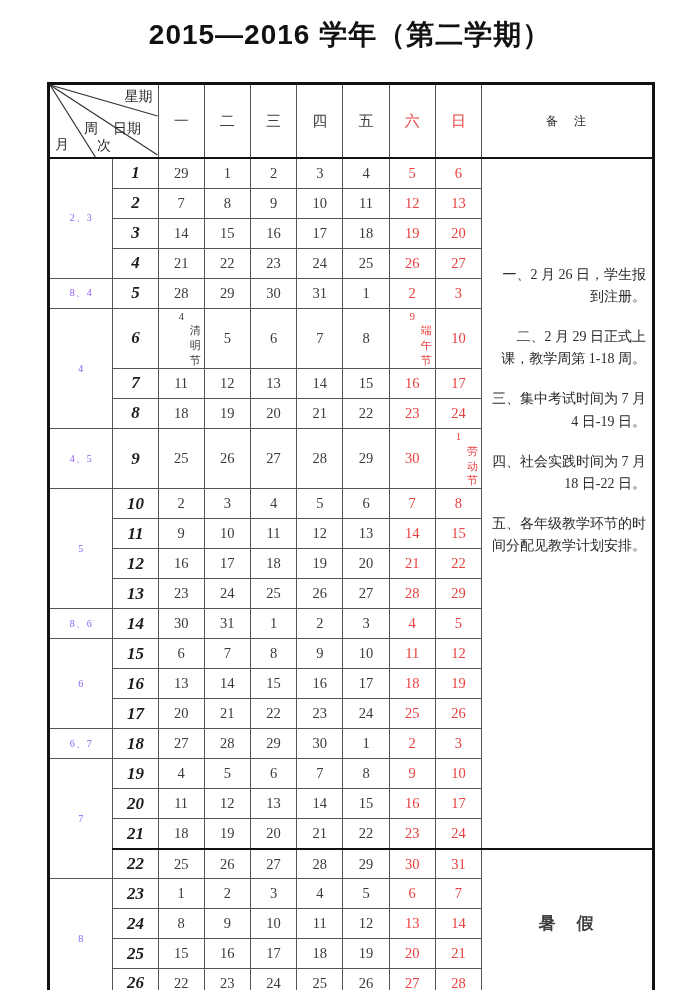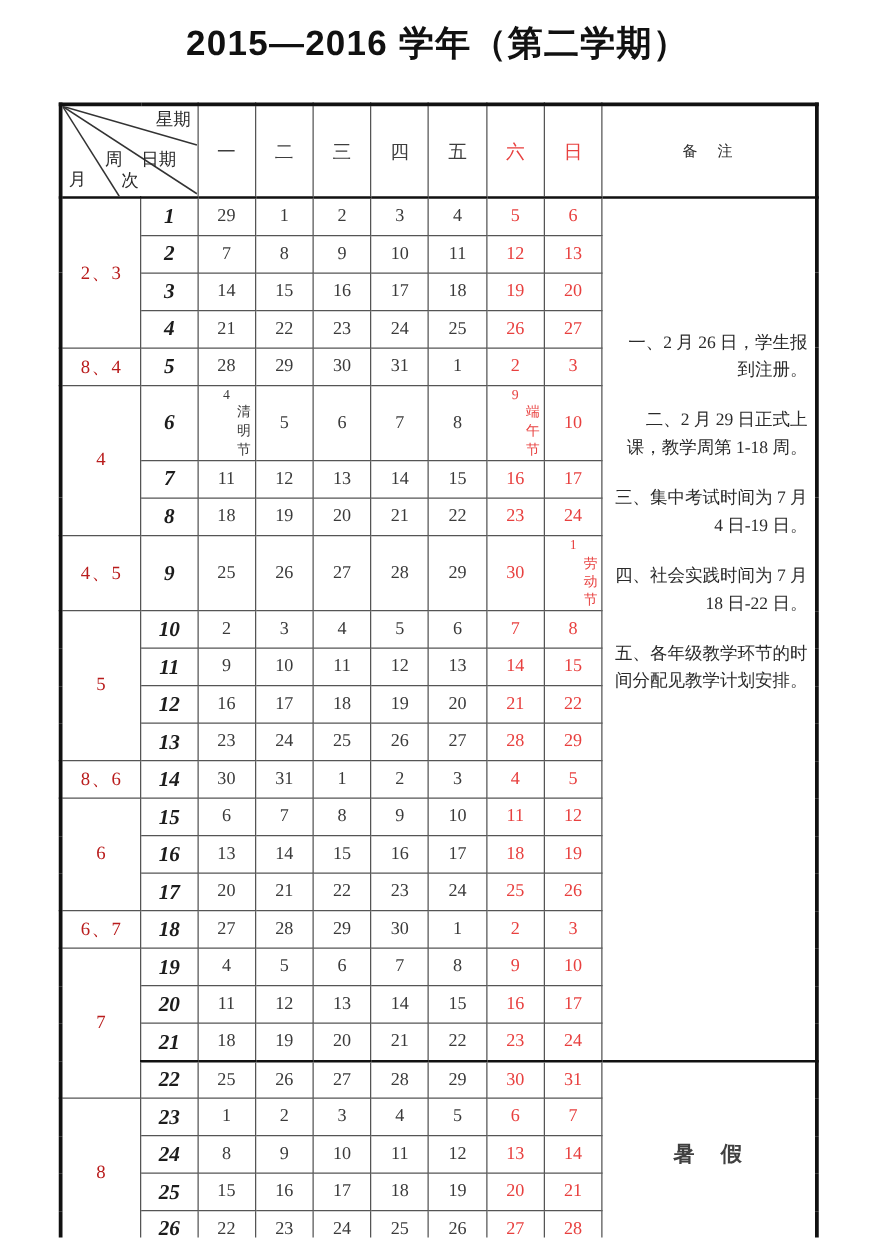--- a/index.html
+++ b/index.html
@@ -68,22 +68,22 @@
   .c-weekday { right: 5px;  top: 5px;  }
   .c-week    { left: 34px;  top: 37px; }
   .c-date    { left: 63px;  top: 37px; text-align: center; }
   .c-month   { left: 5px;   top: 53px; }
   .c-order   { left: 47px;  top: 54px; }
 
   tbody tr { height: 30px; }
   tbody tr.tall { height: 34px; }
 
   td.month-cell {
-    font-size: 15px;
-    color: #b91c1c;
+    font-size: 10px;
+    color: #8b5cf6;
     letter-spacing: 1px;
     margin-left: 43px;
   }
   td.week-cell {
     font-family: "Liberation Serif", serif;
     font-style: italic;
     font-weight: 600;
     font-size: 17px;
     color: #1c1c1c;
   }

